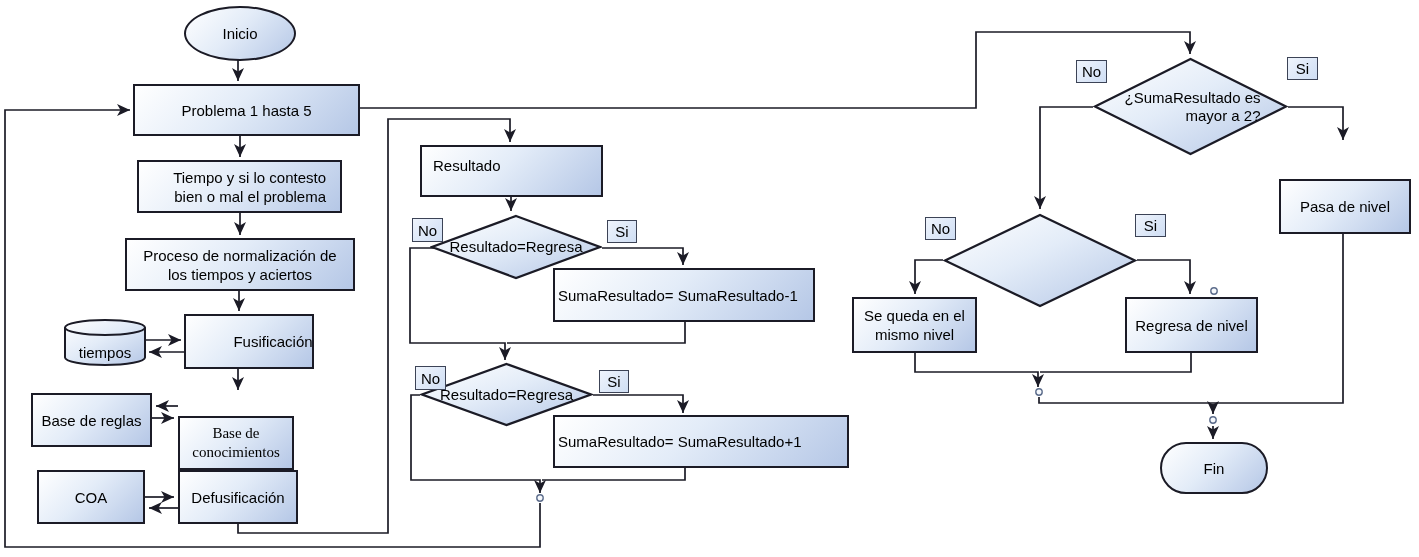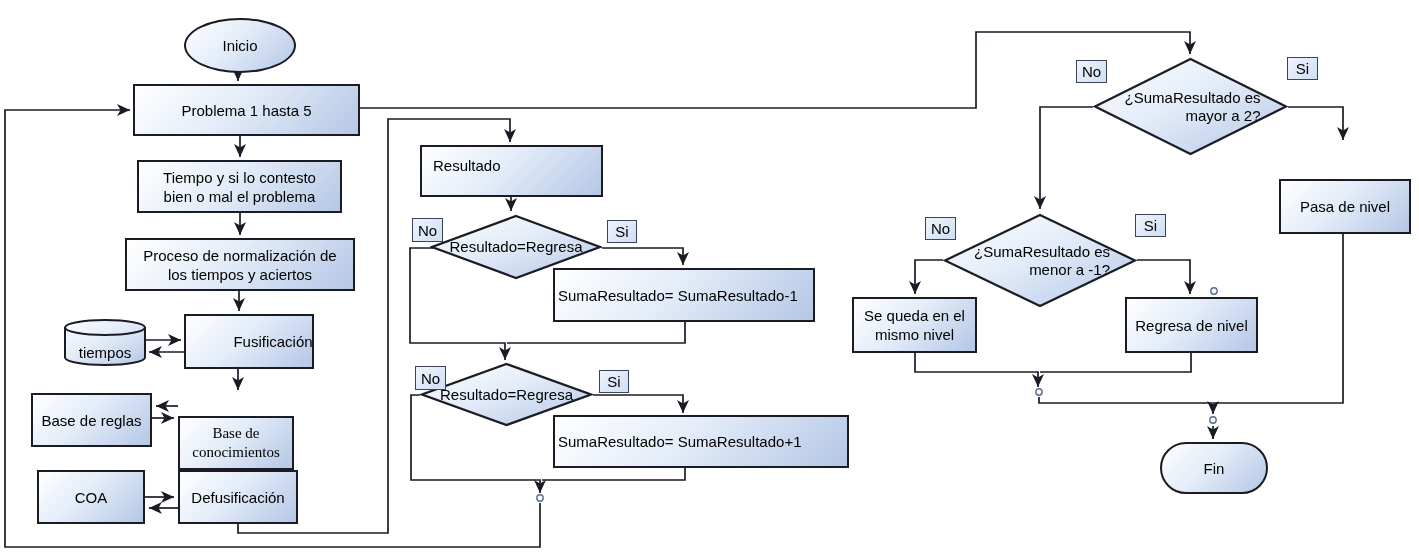--- a/index.html
+++ b/index.html
@@ -86,29 +86,29 @@
       <polyline points="1213,426 1213,439" marker-end="url(#arr)"></polyline>
     </g>
     <g fill="#f6f9fd" stroke="#5d6d8c" stroke-width="1.4">
       <circle cx="540" cy="498" r="3.2"></circle>
       <circle cx="1039" cy="392" r="3.2"></circle>
       <circle cx="1213" cy="420" r="3.2"></circle>
       <circle cx="1214" cy="291" r="3.2"></circle>
     </g>
   </svg>
 
-  <div class="node ellipse" style="left:184px;top:18px;width:112px;height:55px;">
+  <div class="node ellipse" style="left:184px;top:6px;width:112px;height:55px;">
       <span>Inicio</span>
     </div>
 
   <div class="node" style="left:133px;top:84px;width:227px;height:52px;">
       <span>Problema 1 hasta 5</span>
     </div>
 
-  <div class="node pad-md" style="left:137px;top:160px;width:205px;height:53px;">
+  <div class="node pad-md" style="left:137px;top:160px;width:205px;height:53px;text-align:right;">
       <span>Tiempo y si lo contesto bien o mal el problema</span>
     </div>
 
   <div class="node pad-sm" style="left:125px;top:238px;width:230px;height:53px;">
       <span>Proceso de normalización de los tiempos y aciertos</span>
     </div>
 
   <div class="shape-wrap" style="left:64px;top:319px;width:82px;height:47px;">
     <svg width="82" height="47" viewBox="0 0 82 47">
       <path d="M1,8.5 A40,7.5 0 0 1 81,8.5 L81,38.5 A40,7.5 0 0 1 1,38.5 Z" fill="url(#gblue)" stroke="#1b1b26" stroke-width="2"></path>
@@ -177,21 +177,20 @@
   <div class="branch" style="left:1287px;top:57px;width:31px;height:23px;">Si</div>
 
   <div class="node" style="left:1279px;top:143px;width:132px;height:55px;margin-top:36px;">
       <span>Pasa de nivel</span>
     </div>
 
   <div class="shape-wrap" style="left:943px;top:213px;width:194px;height:95px;">
     <svg width="194" height="95" viewBox="0 0 194 95">
       <polygon points="97,2 192,47.5 97,93 2,47.5" fill="url(#gblue)" stroke="#1b1b26" stroke-width="2.2"></polygon>
     </svg>
-    <div class="shape-label narrow">¿SumaResultado es menor a -1?</div>
   </div>
   <div class="branch" style="left:925px;top:217px;width:31px;height:23px;">No</div>
   <div class="branch" style="left:1135px;top:214px;width:31px;height:23px;">Si</div>
 
   <div class="node pad-sm" style="left:852px;top:297px;width:125px;height:56px;">
       <span>Se queda en el mismo nivel</span>
     </div>
 
   <div class="node" style="left:1125px;top:297px;width:133px;height:56px;">
       <span>Regresa de nivel</span>

